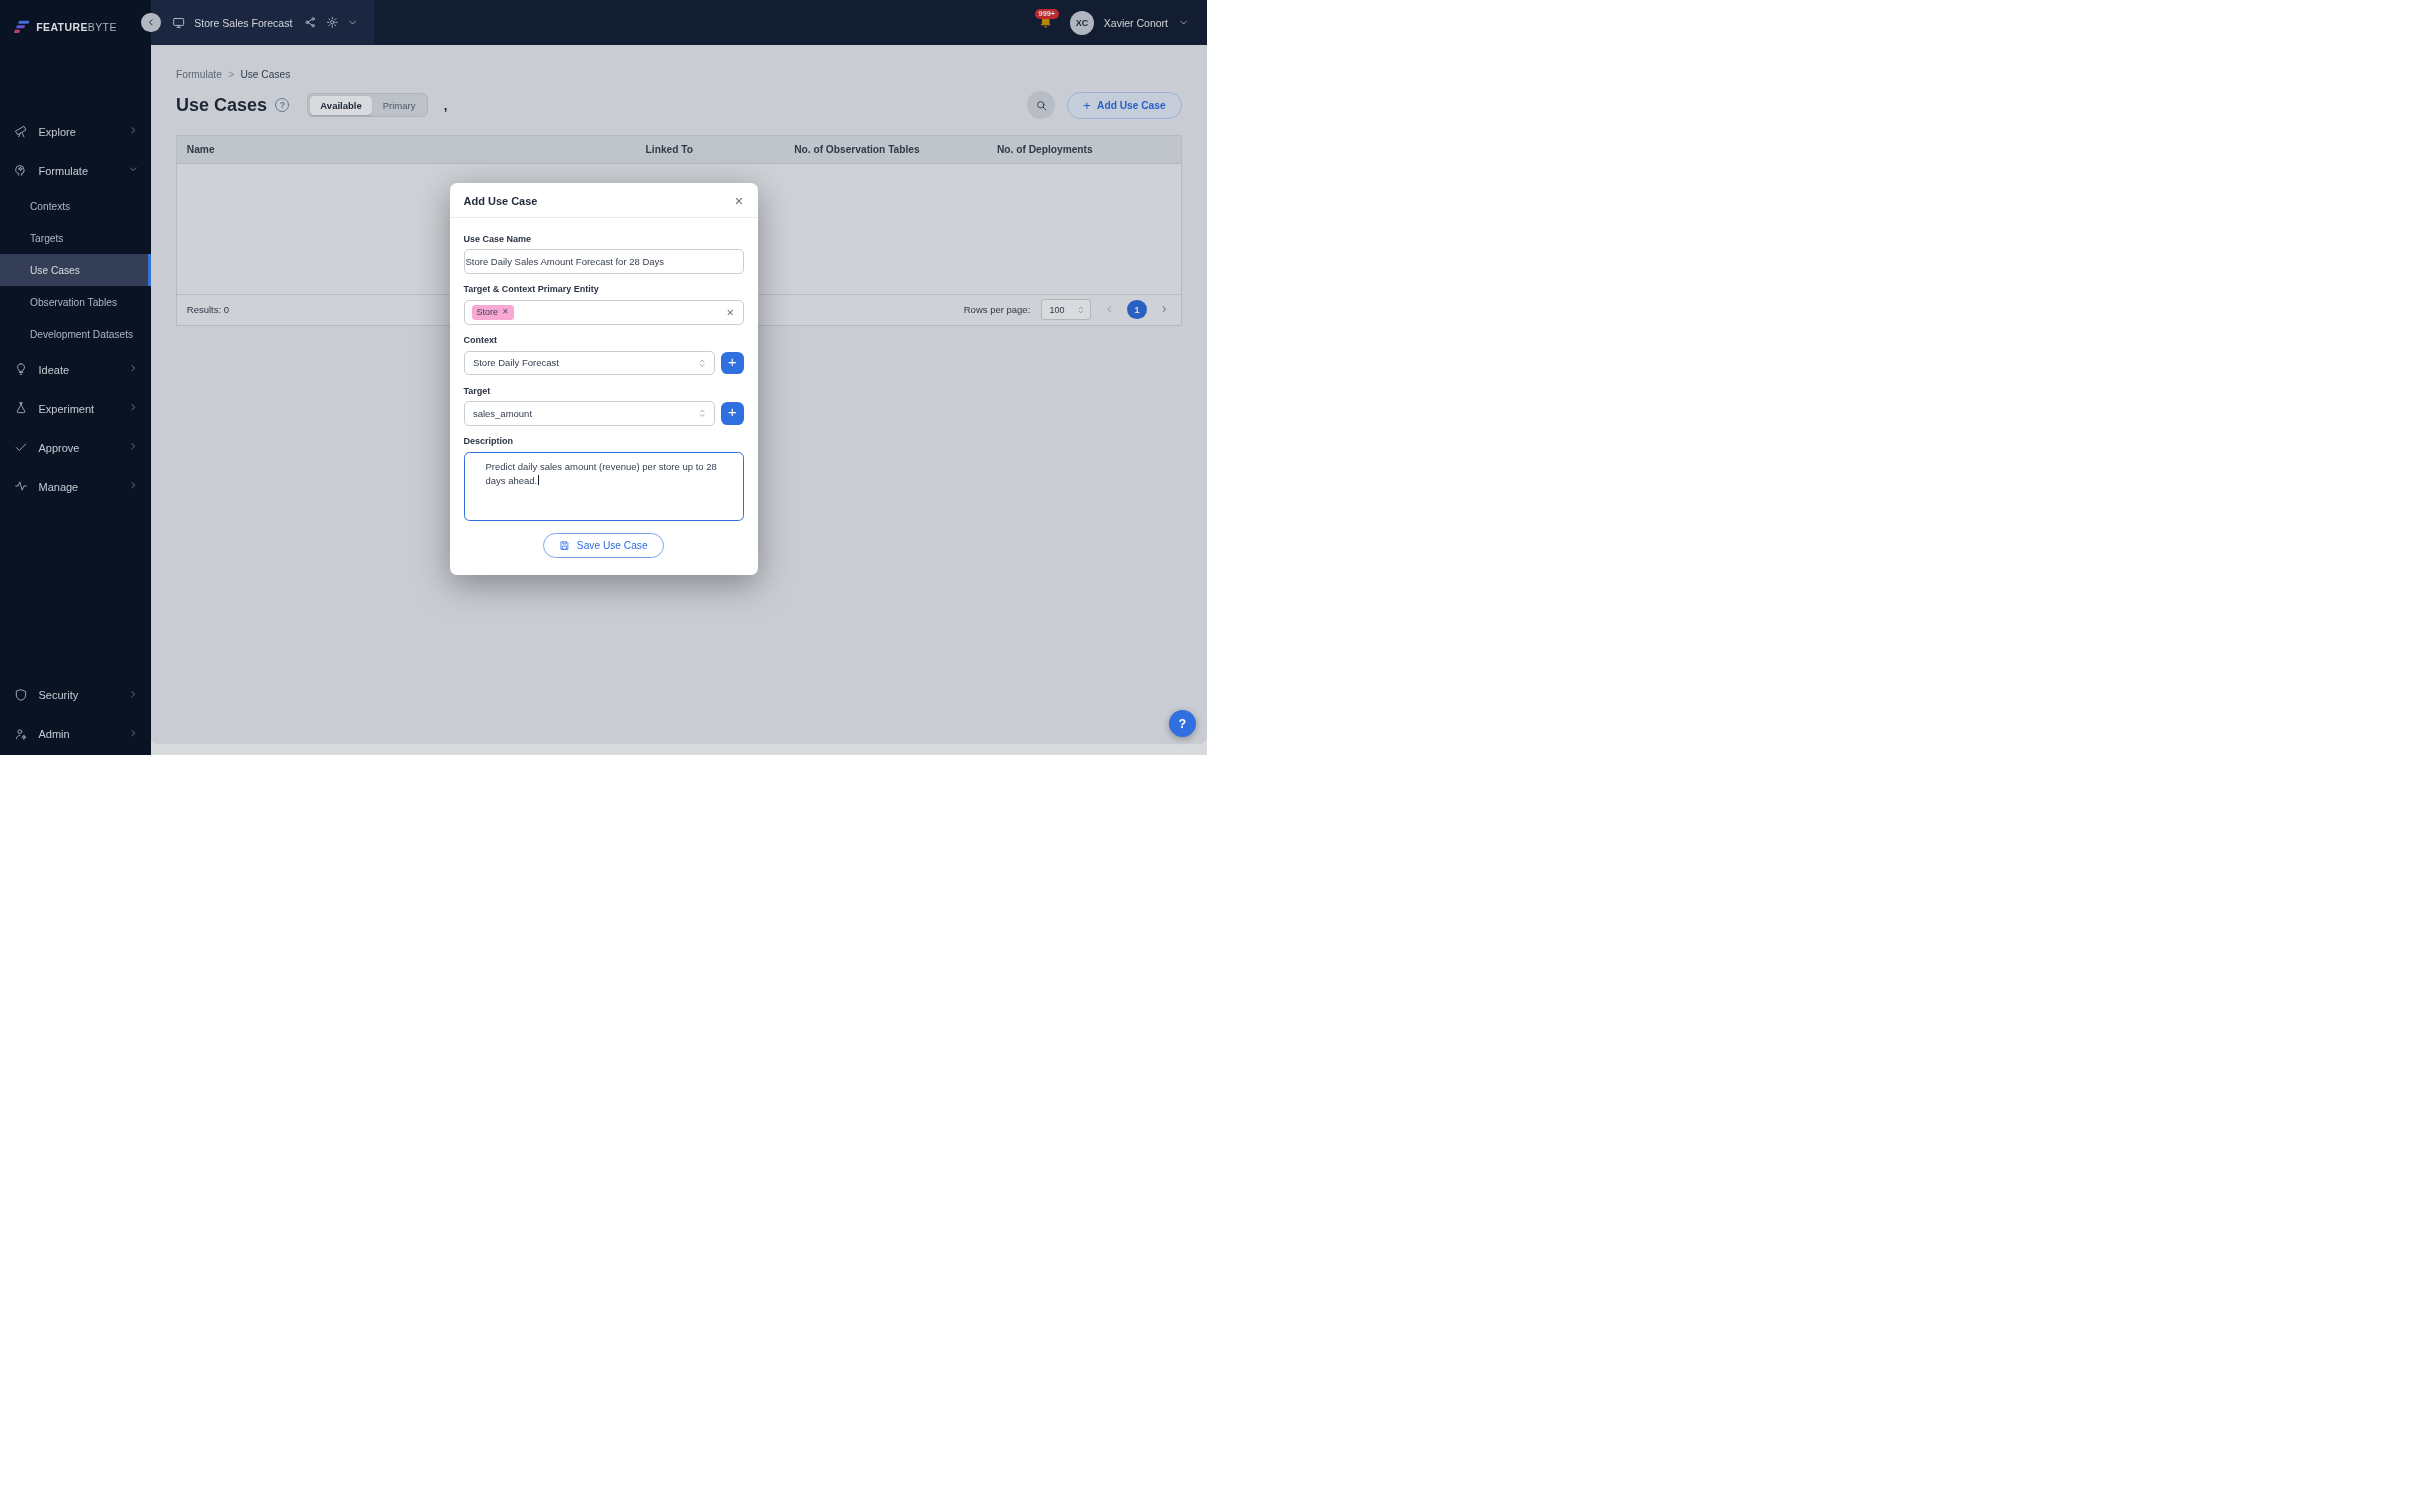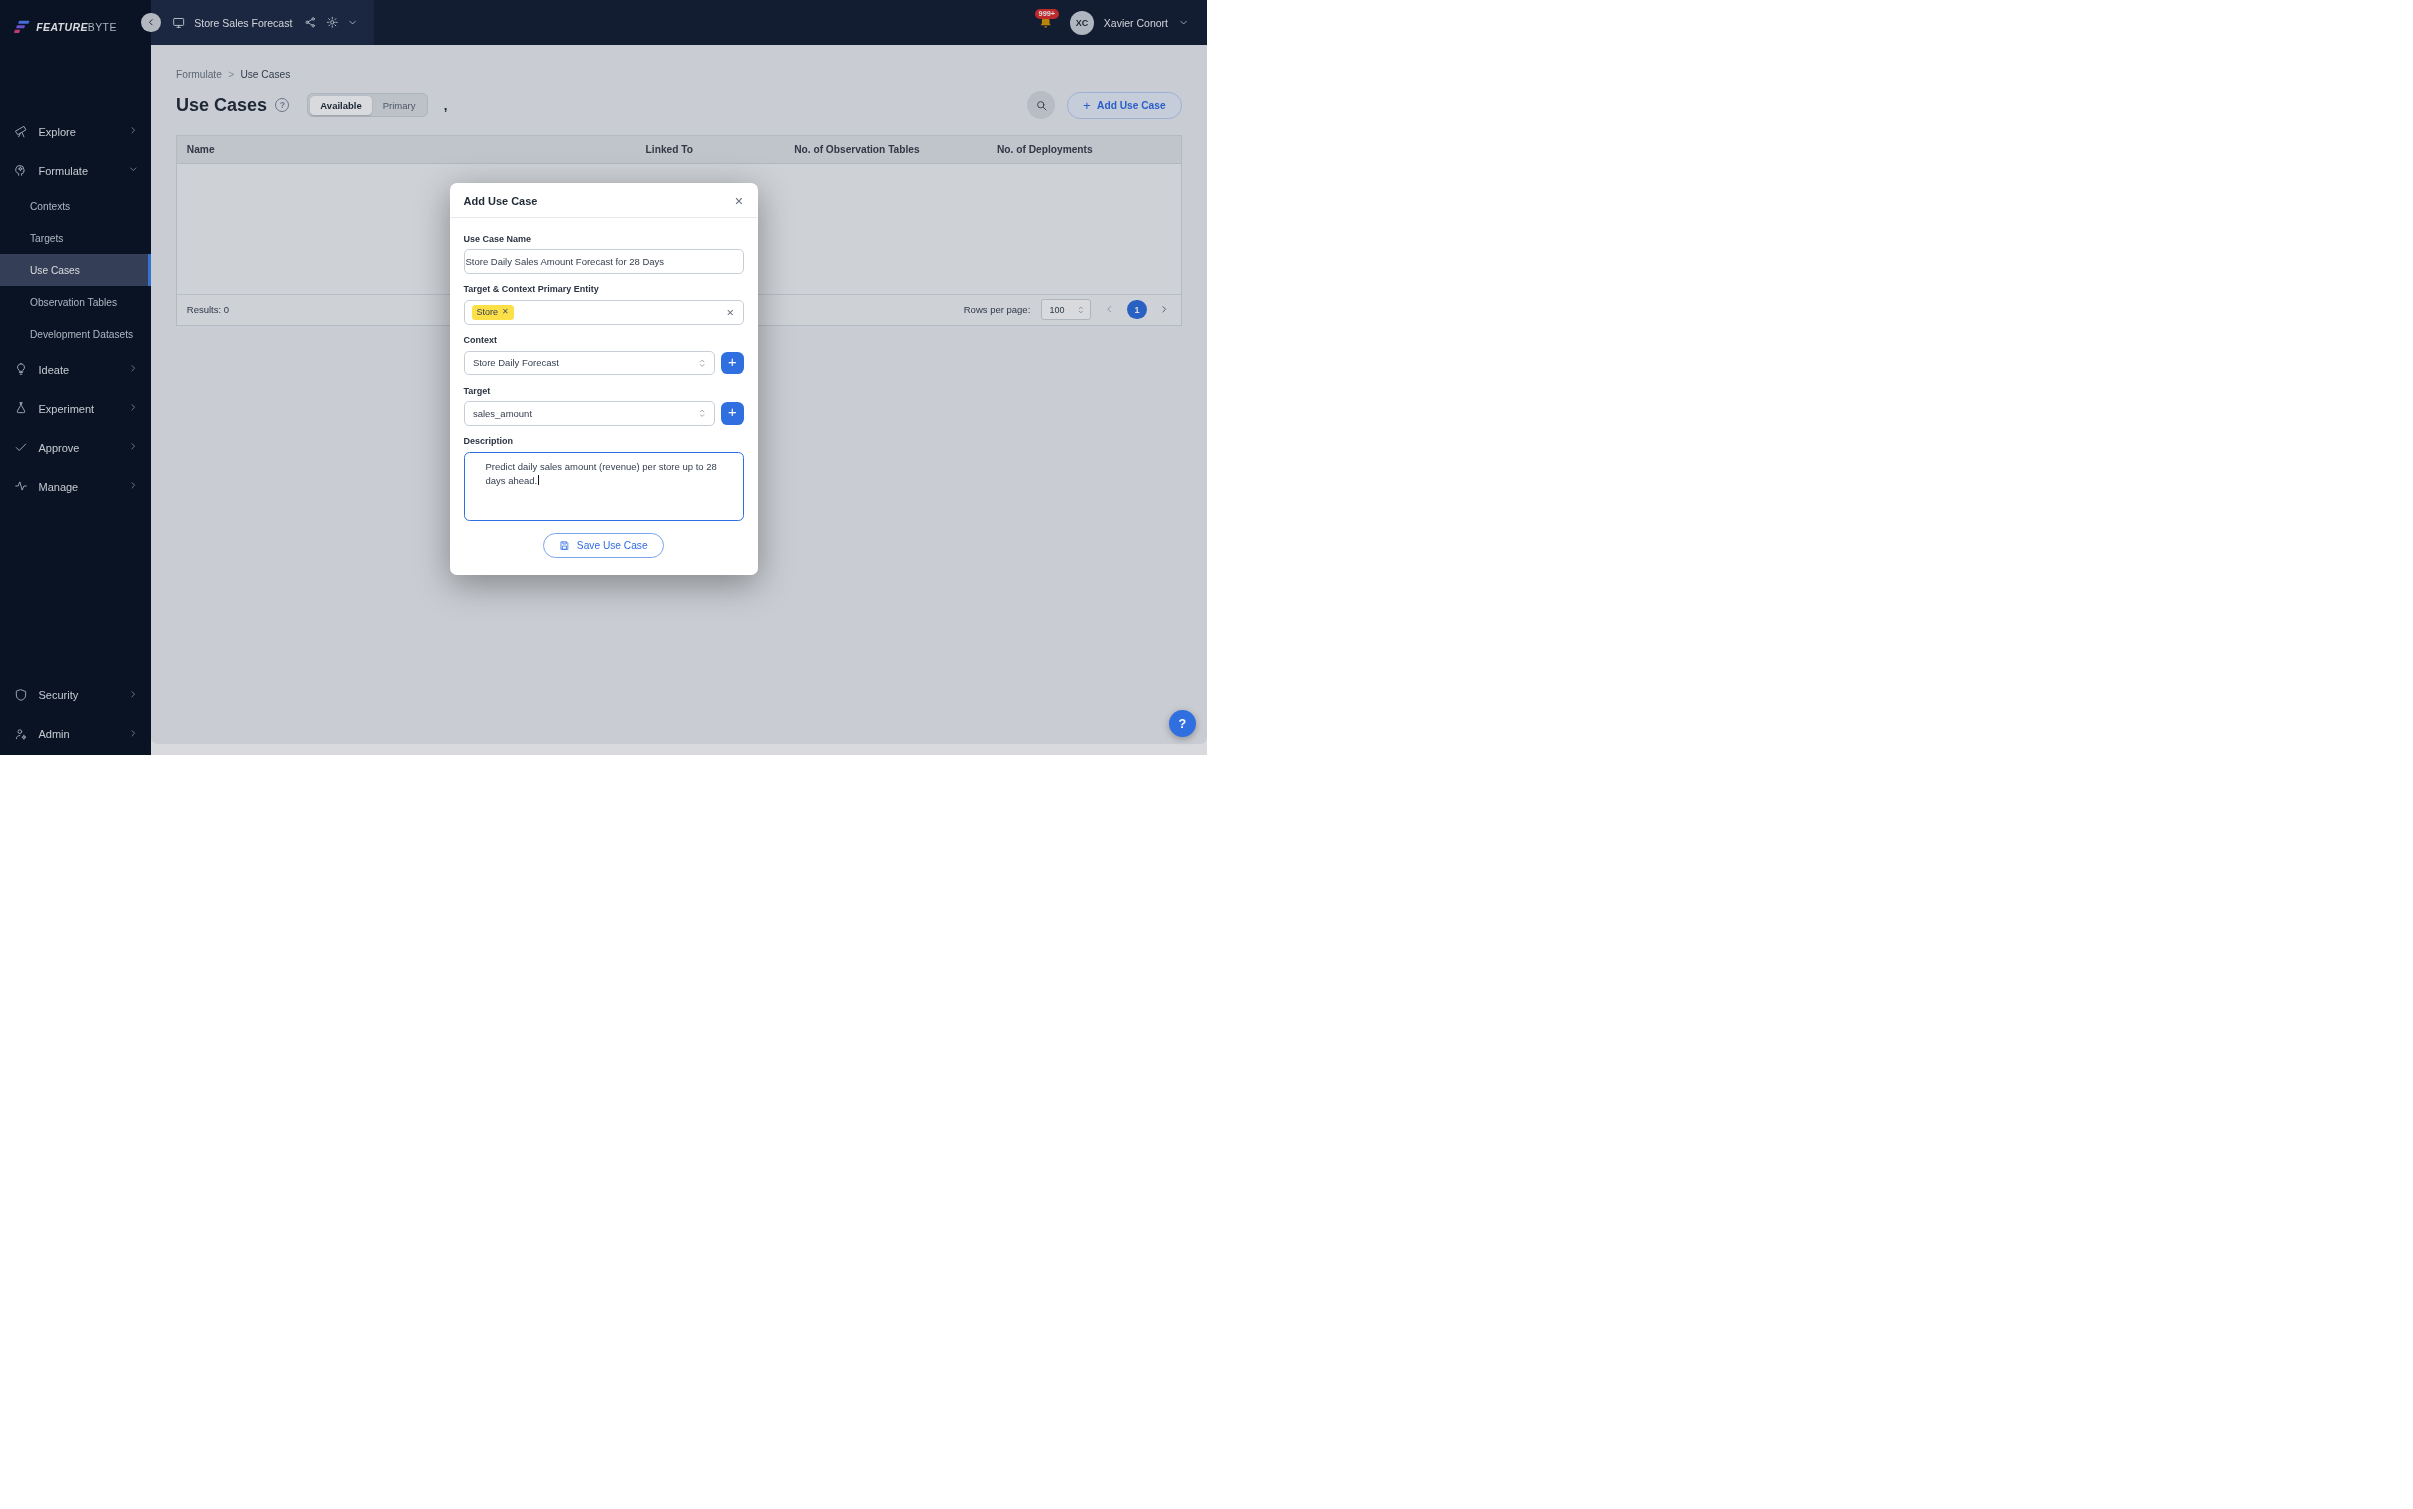--- a/index.html
+++ b/index.html
@@ -12,21 +12,21 @@
     -webkit-font-smoothing:antialiased;
   }
 
   
   .sidebar{
     position:absolute; left:0; top:0; width:151px; height:755px;
     background:#0a1322; z-index:1; display:flex; flex-direction:column;
   }
   .logo{ display:flex; align-items:center; gap:5.6px; padding:12px 0 0 12.6px; height:42px;}
   .logo-text{ font-size:10.5px; letter-spacing:0.4px; color:#ffffff; white-space:nowrap;}
-  .logo-text b{ font-weight:800;font-style:italic;}
+  .logo-text b{ font-weight:800;}
   .logo-text span{ font-weight:400; color:#c9d0dc;}
   .nav{ margin-top:70px; display:flex; flex-direction:column; flex:1; padding-bottom:1.4px;}
   .nav-item{
     height:39px; display:flex; align-items:center; gap:9.8px;
     padding:0 12.6px 0 13.3px; color:#e6e9ef; font-size:11px; cursor:pointer; position:relative;
   }
   .nav-item .nav-label{ flex:1; }
   .nav-icon{ width:15.4px; height:15.4px; display:flex; align-items:center; justify-content:center; color:#b4bdcb;}
   .nav-icon svg{ stroke:#b4bdcb; fill:none; stroke-width:1.7; stroke-linecap:round; stroke-linejoin:round;}
   .nav-chevron svg{ stroke:#8e99ab; fill:none; stroke-width:2; stroke-linecap:round; stroke-linejoin:round;}
@@ -155,21 +155,21 @@
   .field-label{ font-size:9px; font-weight:600; color:#2b3342; margin:10.5px 0 5.6px;}
   .text-input{
     width:100%; height:24.5px; border:0.7px solid #c6cdd6; border-radius:4.9px; padding:0 1px;
     font-size:9.5px; color:#374151; font-family:"Liberation Sans", sans-serif; background:#fff; outline:none;
   }
   .entity-field{
     width:100%; height:24.5px; border:0.7px solid #c6cdd6; border-radius:4.9px; padding:0 7px;
     display:flex; align-items:center; gap:5.6px; cursor:text; background:#fff;
   }
   .chip{
-    background:#fde047; border-radius:3.5px; padding:2.8px 4.9px; font-size:9px; color:#374151;
+    background:#f9a8d4; border-radius:3.5px; padding:2.8px 4.9px; font-size:9px; color:#374151;
     display:flex; align-items:center; gap:4.2px;
   }
   .chip-x{ font-size:8px; color:#4b5563; cursor:pointer; line-height:1;}
   .entity-clear{ margin-left:auto; font-size:9.5px; color:#6b7280; cursor:pointer; background:none; border:none; padding:1.4px;}
   .select-row{ display:flex; align-items:center; gap:6.3px;}
   .select-box{
     flex:1; height:24.5px; border:0.7px solid #c6cdd6; border-radius:4.9px; padding:0 7px 0 8.4px;
     display:flex; align-items:center; cursor:pointer; background:#fff;
   }
   .select-value{ flex:1; font-size:9.5px; color:#374151;}

